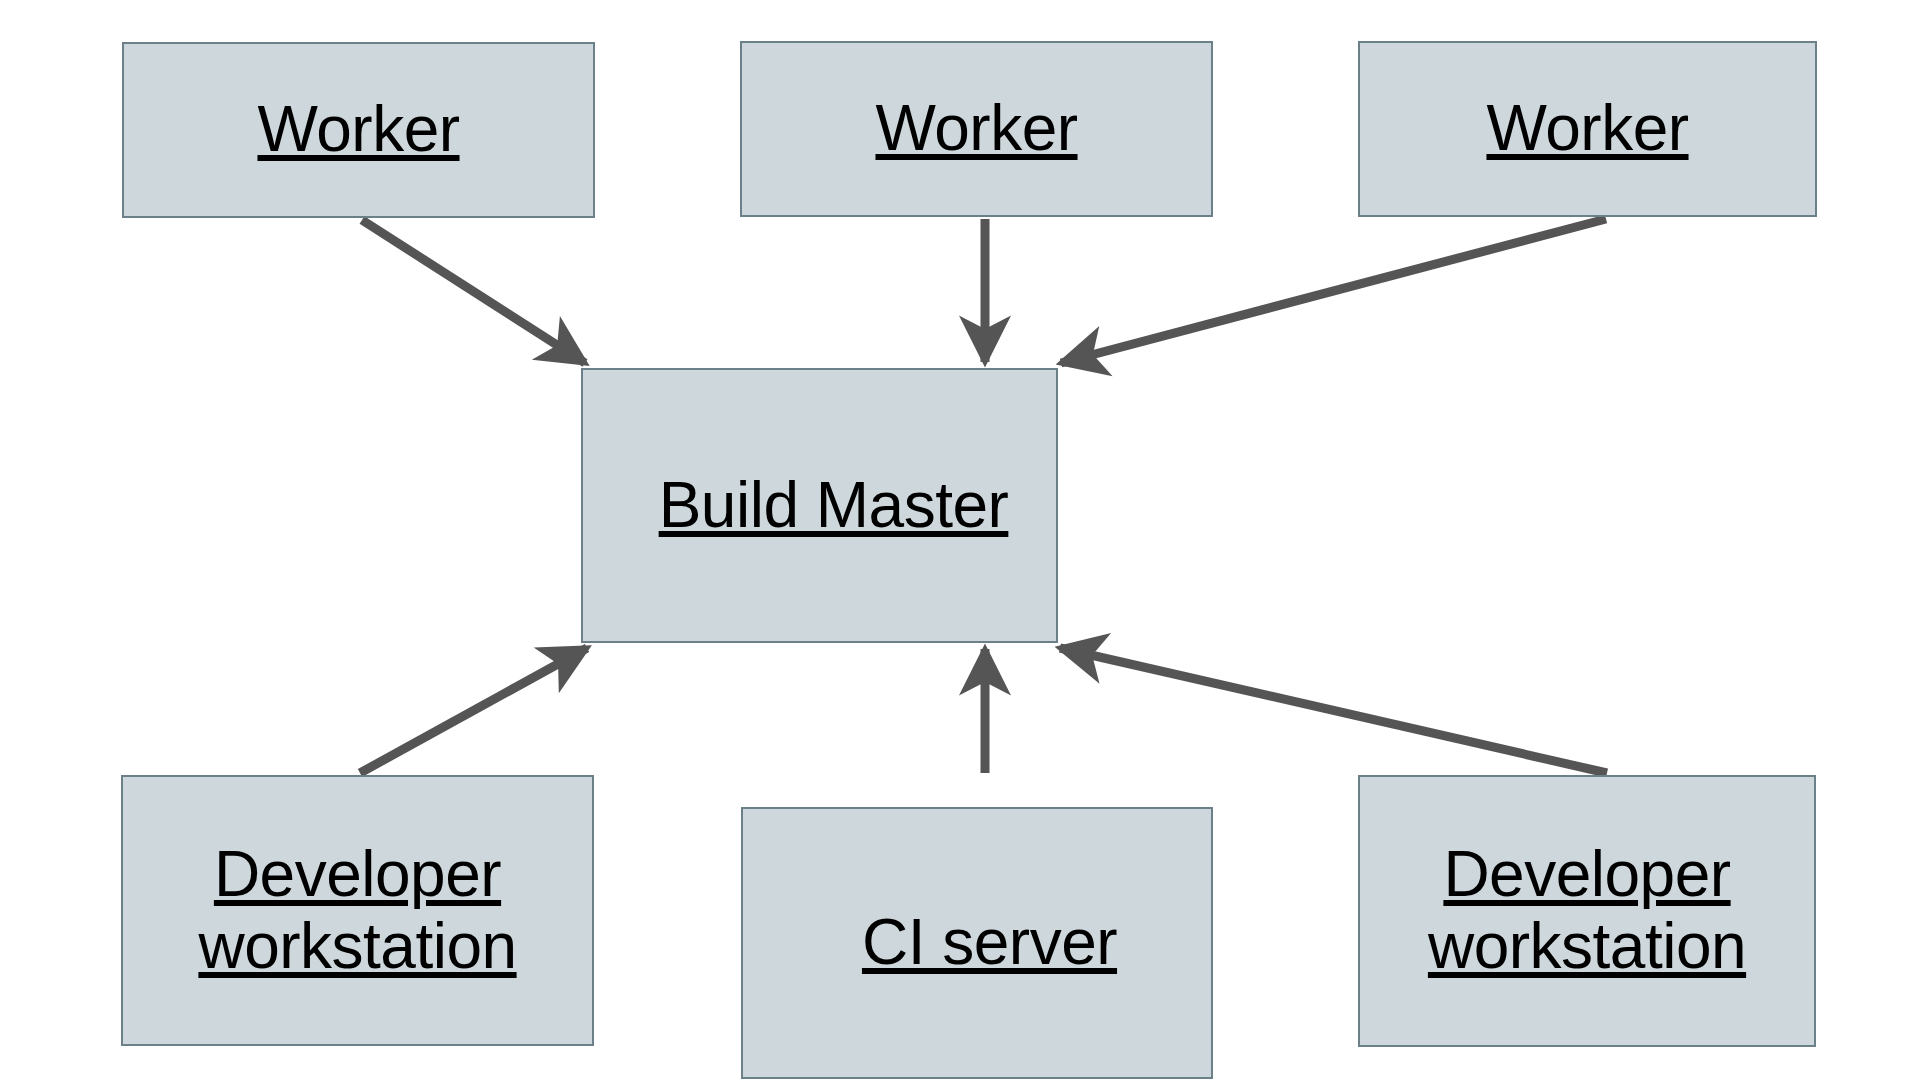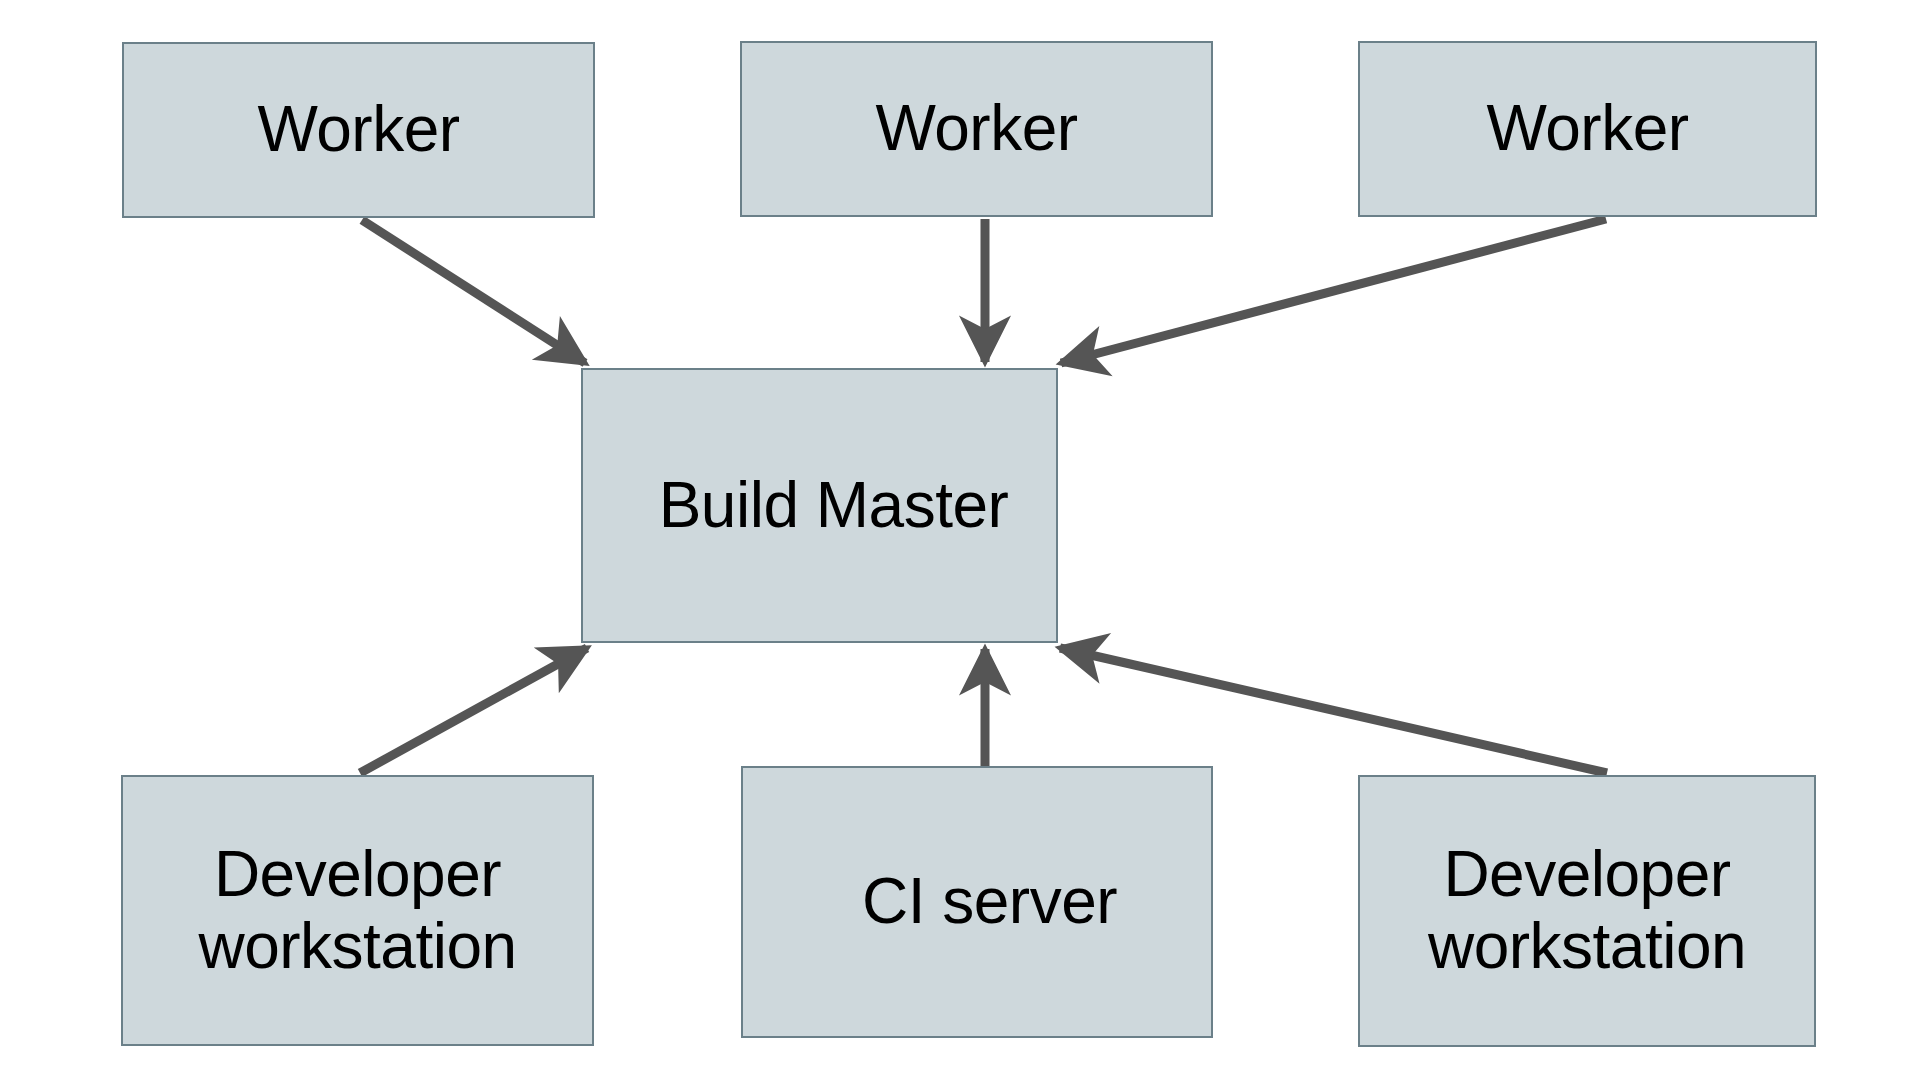--- a/index.html
+++ b/index.html
@@ -30,36 +30,37 @@
     position: absolute;
     box-sizing: border-box;
     background: #ced8dc;
     border: 2px solid #6b8089;
     display: flex;
     align-items: center;
     justify-content: center;
     text-align: center;
     color: #000000;
     z-index: 2;
+    text-decoration: underline;
   }
   .node-label {
     font-size: 64px;
     line-height: 1.12;
     letter-spacing: -0.5px;
     font-weight: 400;
     white-space: pre-line;
     padding: 0 10px;
   }
   
   #node-worker-1      { left: 122px;  top: 42px;  width: 473px; height: 176px; }
   #node-worker-2      { left: 740px;  top: 41px;  width: 473px; height: 176px; }
   #node-worker-3      { left: 1358px; top: 41px;  width: 459px; height: 176px; }
   #node-build-master  { left: 581px;  top: 368px; width: 477px; height: 275px; padding-left: 28px; }
   #node-dev-ws-left   { left: 121px;  top: 775px; width: 473px; height: 271px; }
-  #node-ci-server     { left: 741px;  top: 766px; width: 472px; height: 272px; padding-left: 25px; }
+  #node-ci-server     { left: 741px;  top: 807px; width: 472px; height: 272px; padding-left: 25px; }
   #node-dev-ws-right  { left: 1358px; top: 775px; width: 458px; height: 272px; }
 </style>
 </head>
 <body>
 
 <div id="canvas">
 
   <svg id="edges" viewBox="0 0 1910 1090" width="1910" height="1090" xmlns="http://www.w3.org/2000/svg">
     <defs>
       <marker id="arrowhead" viewBox="0 0 12 12" refX="10.4" refY="6" markerWidth="6.2" markerHeight="6.2" orient="auto-start-reverse" markerUnits="strokeWidth">

